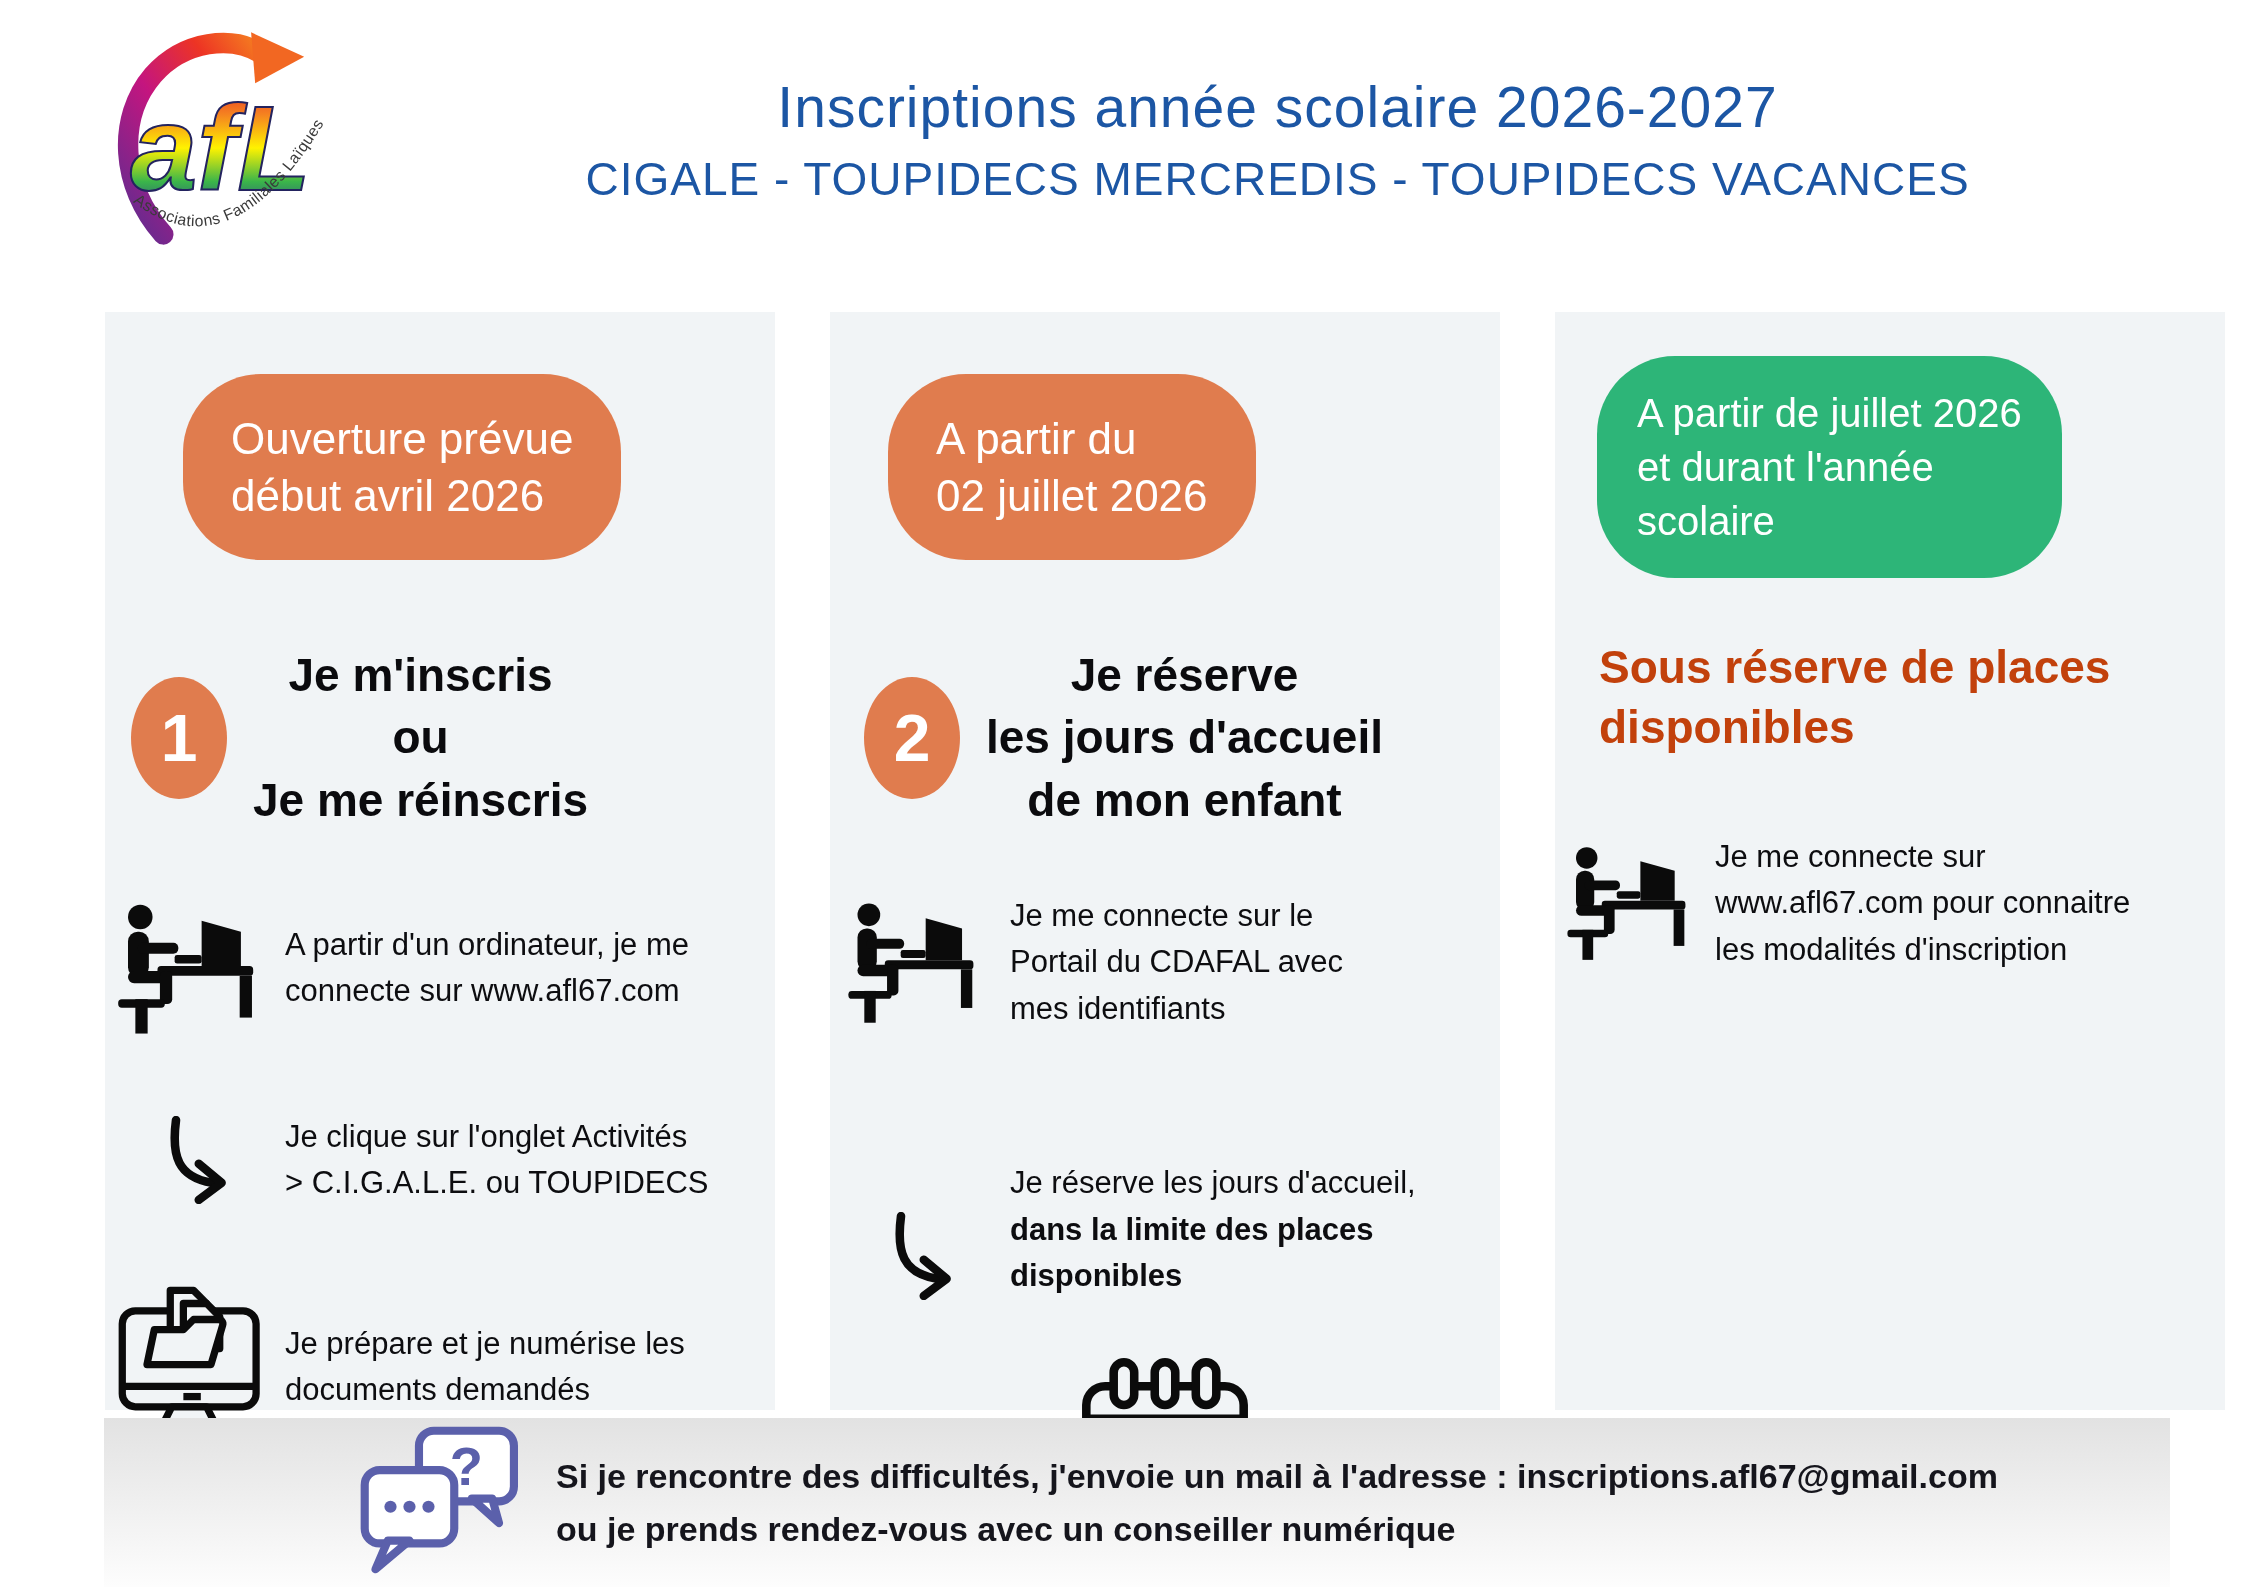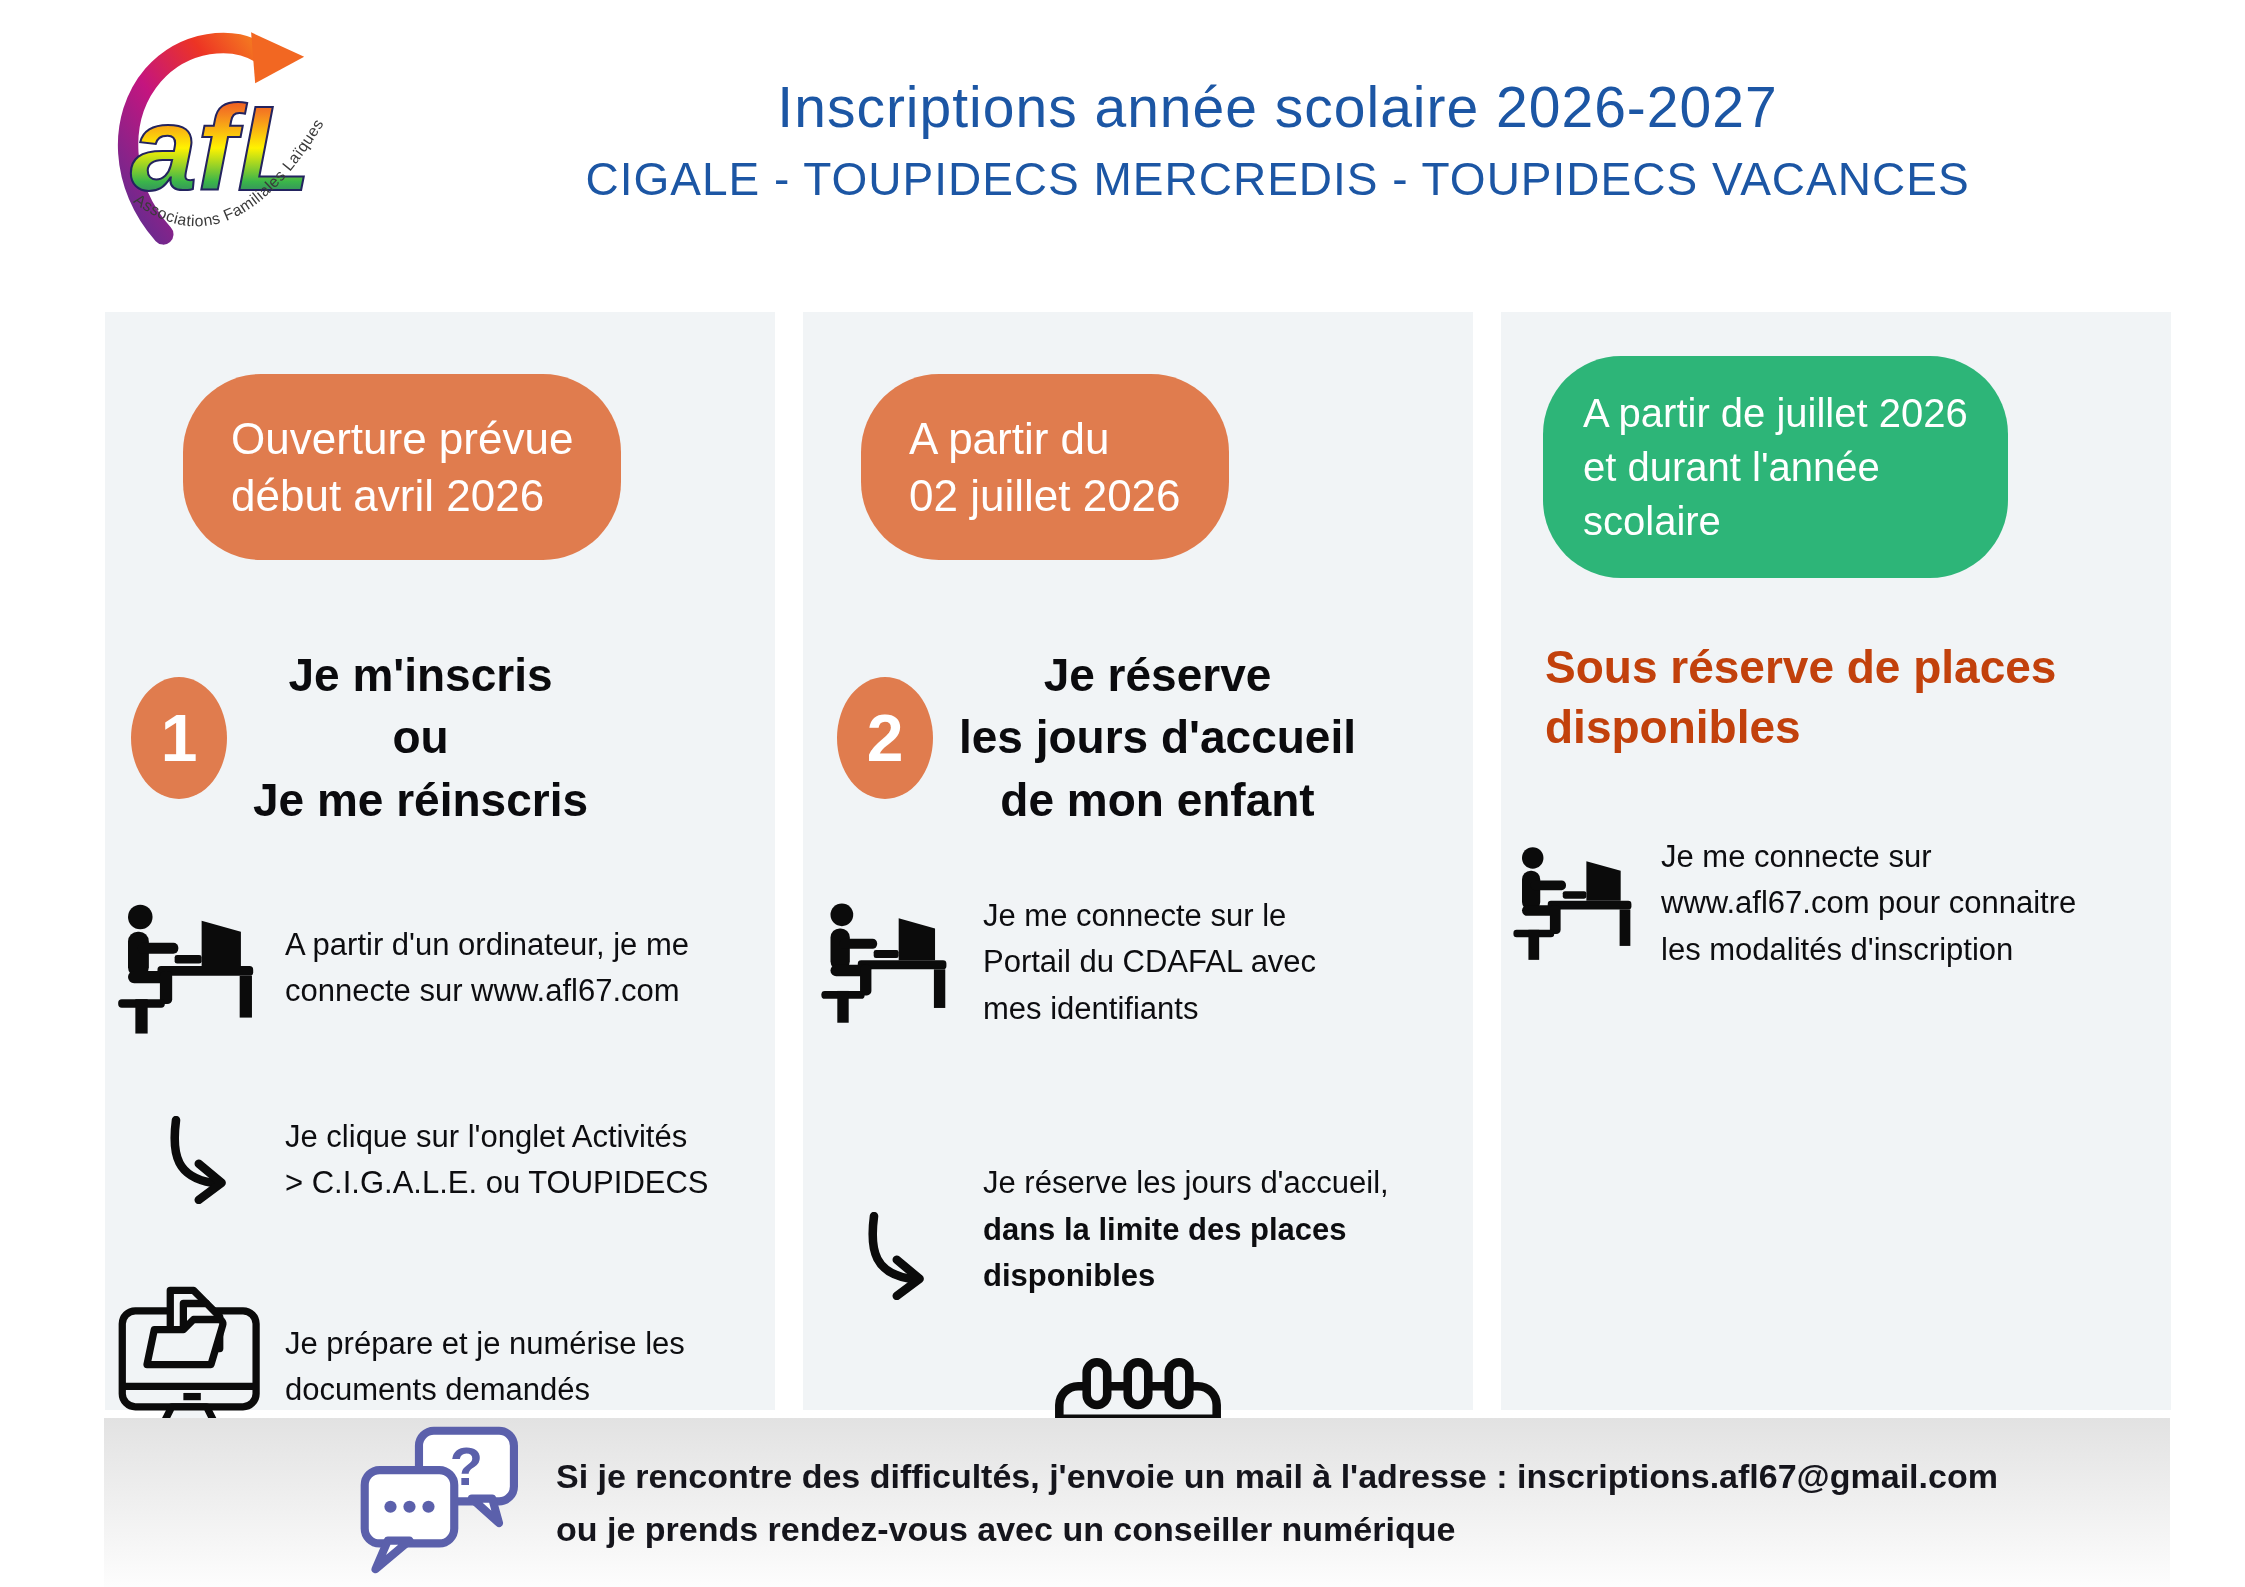--- a/index.html
+++ b/index.html
@@ -6,21 +6,21 @@
   .page {
     position:relative; width:2245px; height:1587px; background:#ffffff;
     font-family:"Liberation Sans", sans-serif; overflow:hidden; color:#0e0e12;
   }
   
   .logo { position:absolute; left:100px; top:18px; width:245px; height:245px; }
   .header-text { position:absolute; left:380px; right:70px; top:74px; text-align:center; color:var(--title-blue); }
   .title { font-size:57px; font-weight:400; letter-spacing:1px; white-space:nowrap; }
   .subtitle { font-size:46px; font-weight:400; letter-spacing:1px; margin-top:12px; white-space:nowrap; }
   
-  .cards { position:absolute; left:105px; top:312px; display:flex; gap:28px; }
+  .cards { position:absolute; left:105px; top:312px; display:flex; gap:55px; }
   .card { width:670px; height:1098px; background:var(--card-bg); }
   .pill {
     display:inline-block; color:#ffffff; font-size:44px; line-height:1.3;
     white-space:pre-line; border-radius:78px; padding:36px 48px; background:var(--orange);
   }
   .card1 .pill { margin:62px 0 0 78px; }
   .card2 .pill { margin:62px 0 0 58px; }
   .card3 .pill { margin:44px 0 0 42px; background:var(--green); font-size:40px; padding:30px 40px; line-height:1.35; }
   .badge-row { display:flex; align-items:center; }
   .card1 .badge-row { margin:84px 0 0 26px; }

